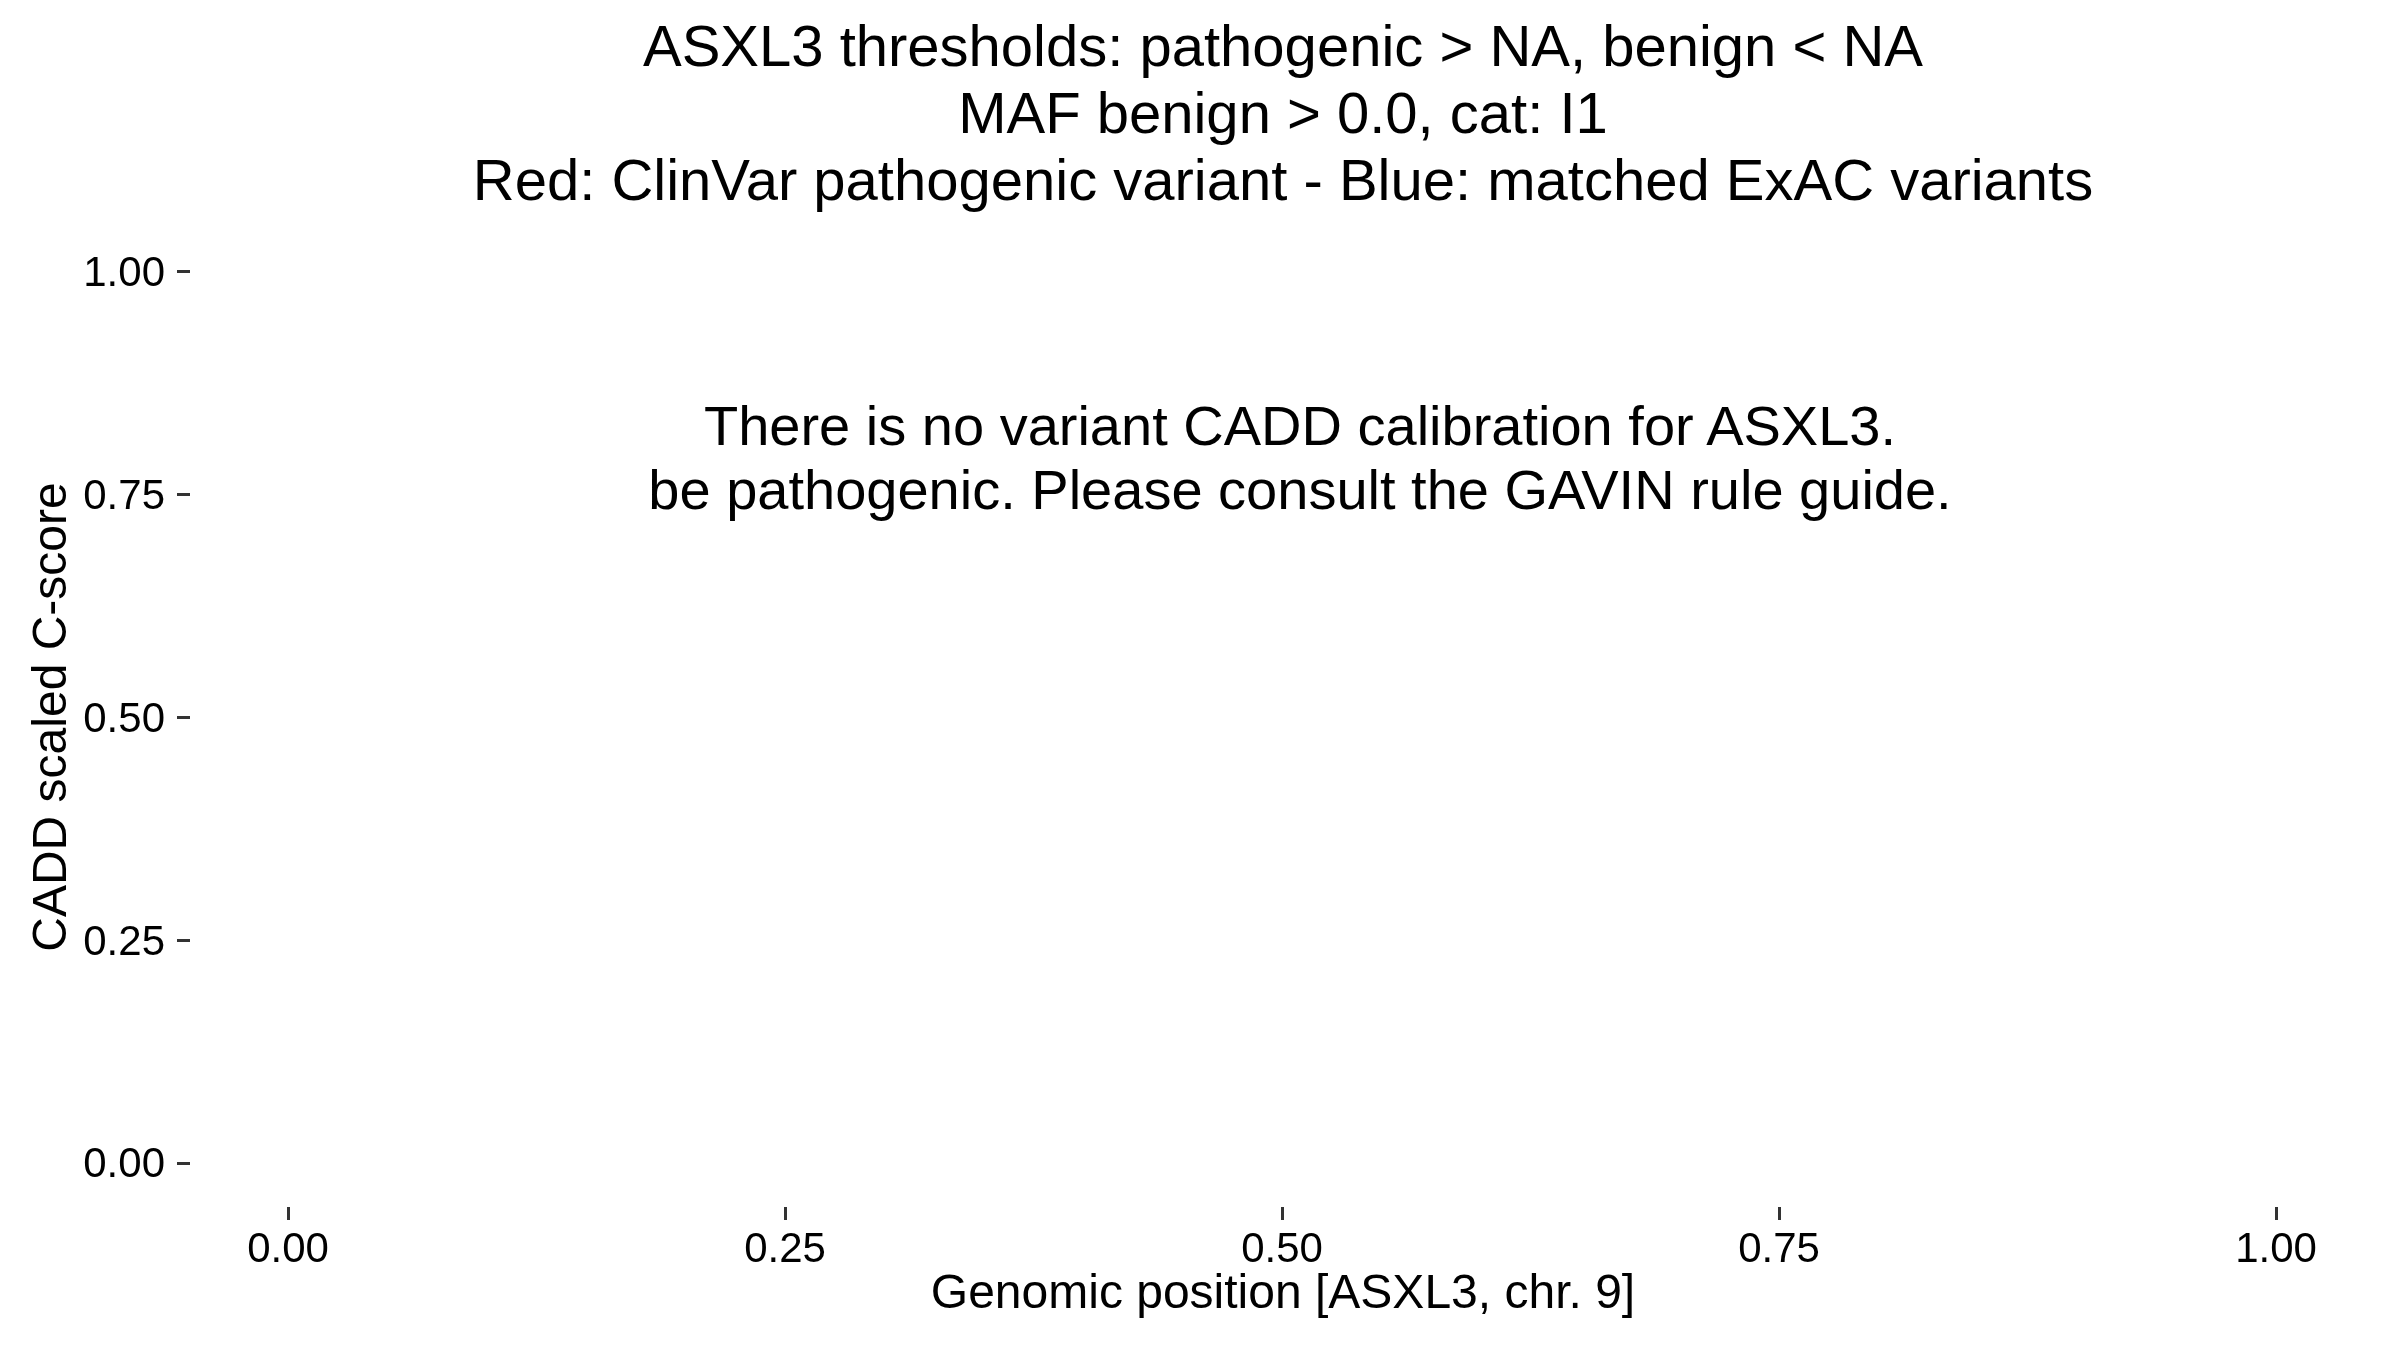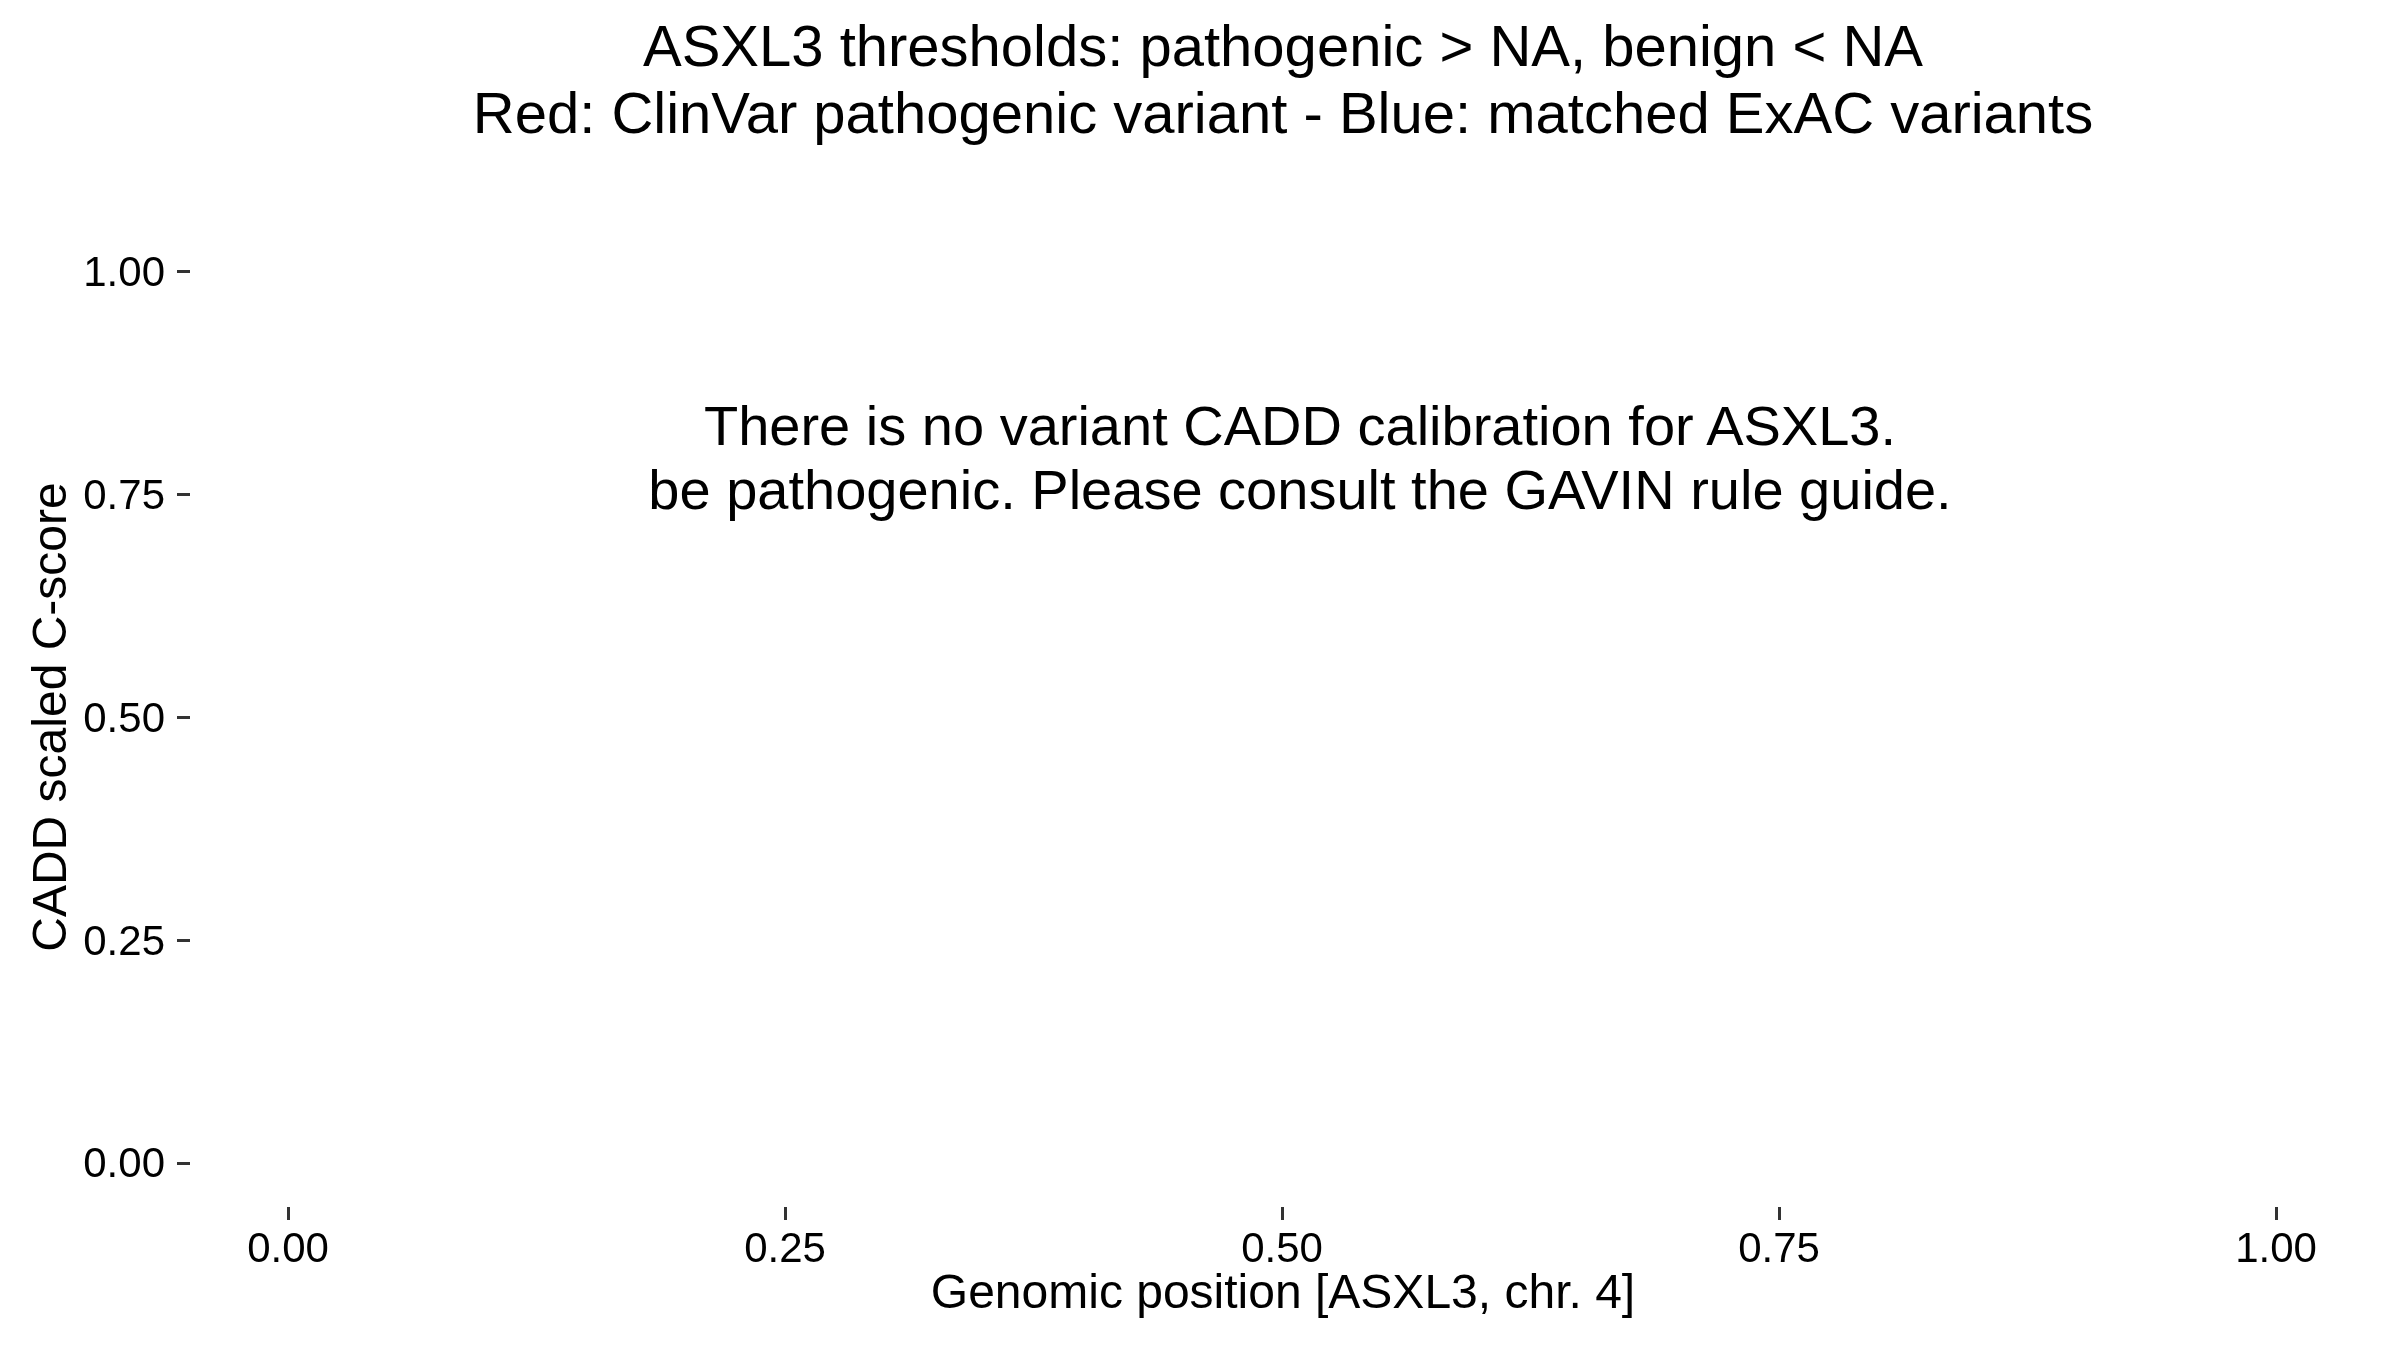--- a/index.html
+++ b/index.html
@@ -139,20 +139,21 @@
 </style>
 </head>
 <body>
 
 <div id="stage">
 
   <div class="panel"></div>
 
   <div class="title-block">
     <div>ASXL3 thresholds: pathogenic &gt; NA, benign &lt; NA</div>
+    <div>MAF benign &gt; 0.0, cat: I1</div>
     <div>Red: ClinVar pathogenic variant - Blue: matched ExAC variants</div>
   </div>
 
   <div class="annotation-block">
     <div>There is no variant CADD calibration for ASXL3.</div>
     <div>be pathogenic. Please consult the GAVIN rule guide.</div>
   </div>
 
   <div class="y-axis-title">
     <span>CADD scaled C-score</span>
@@ -175,15 +176,15 @@
   <div class="x-tick xt-2"></div>
   <div class="x-tick xt-3"></div>
   <div class="x-tick xt-4"></div>
 
   <div class="x-tick-label xtl-0">0.00</div>
   <div class="x-tick-label xtl-1">0.25</div>
   <div class="x-tick-label xtl-2">0.50</div>
   <div class="x-tick-label xtl-3">0.75</div>
   <div class="x-tick-label xtl-4">1.00</div>
 
-  <div class="x-axis-title">Genomic position [ASXL3, chr. 4]</div>
+  <div class="x-axis-title">Genomic position [ASXL3, chr. 9]</div>
 
 </div>
 
 </body></html>

